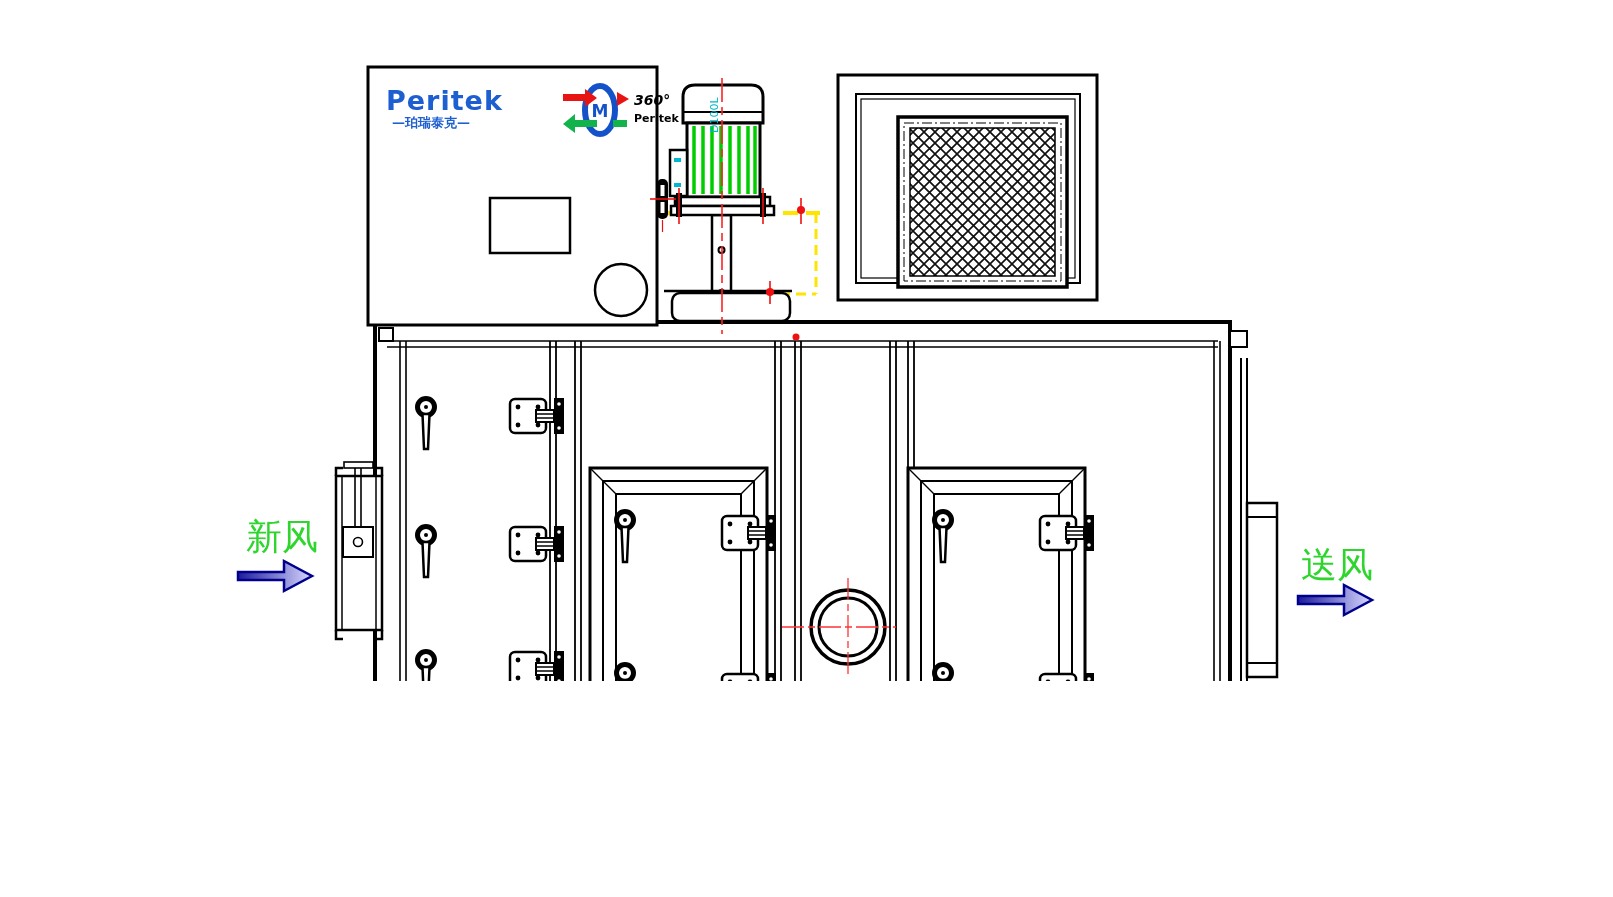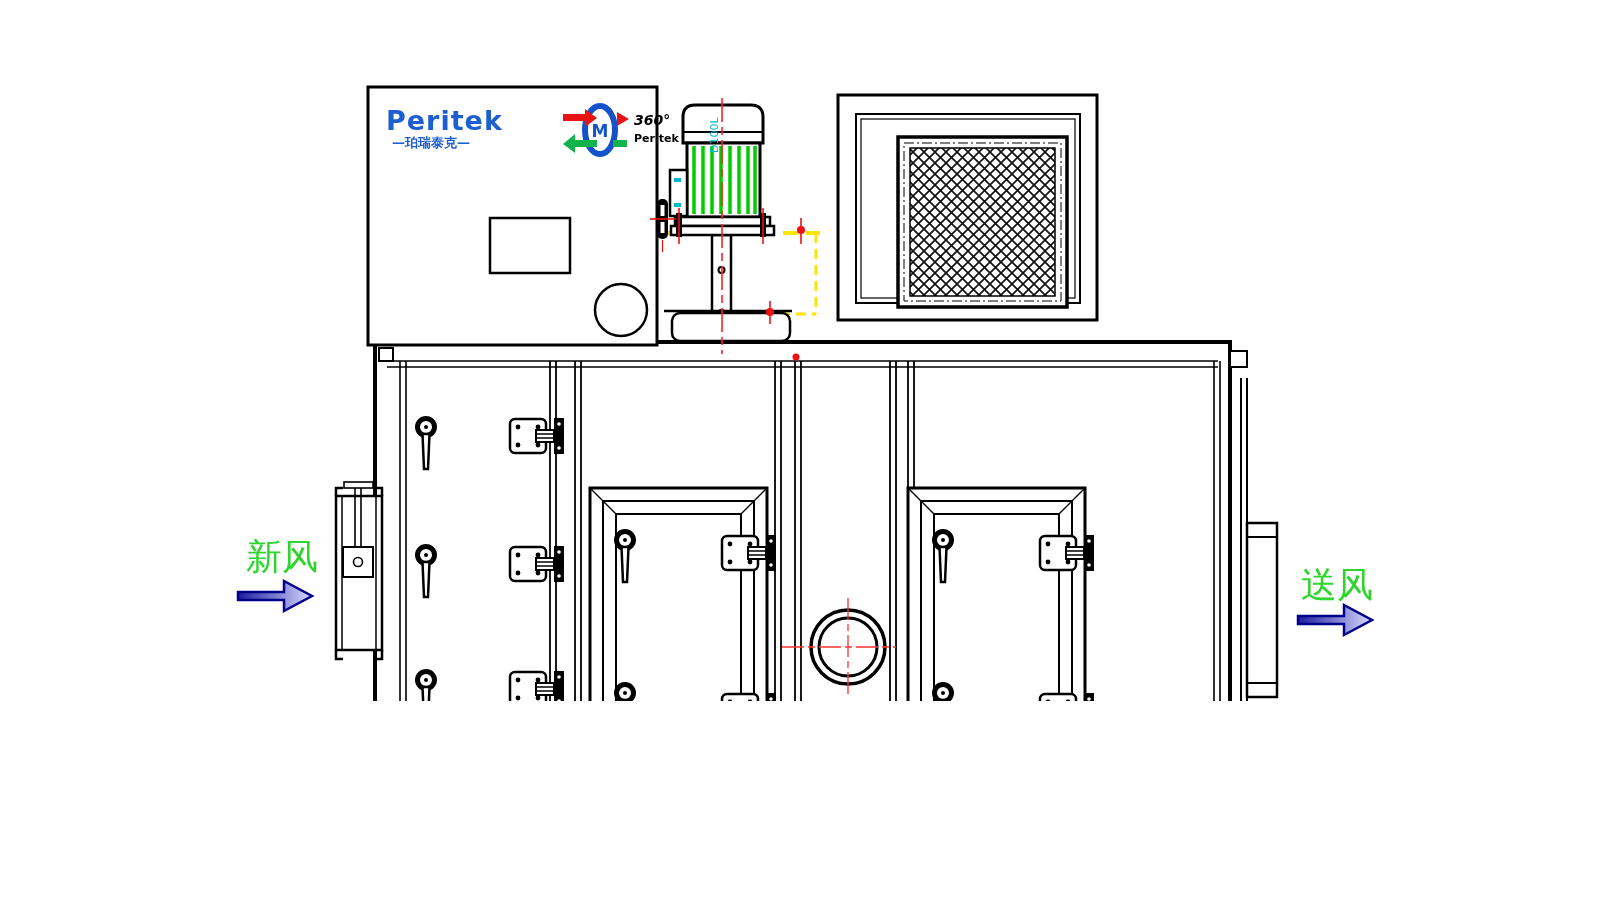--- a/index.html
+++ b/index.html
@@ -1,17 +1,17 @@
 <!DOCTYPE html>
 <html><head>
 <meta charset="utf-8">
 <style>
   html,body{margin:0;padding:0;background:#ffffff;}
   .canvas{position:relative;width:1613px;height:681px;background:#ffffff;overflow:hidden;
-          font-family:"DejaVu Sans", sans-serif;margin-top:20px;}
+          font-family:"DejaVu Sans", sans-serif;}
   svg{display:block}
   text{font-family:"DejaVu Sans", sans-serif;}
 </style>
 </head>
 <body>
 
 <div class="canvas">
 <svg width="1613" height="897" viewBox="0 0 1613 897">
   <defs>
     <pattern id="mesh" width="11" height="11" patternUnits="userSpaceOnUse">

